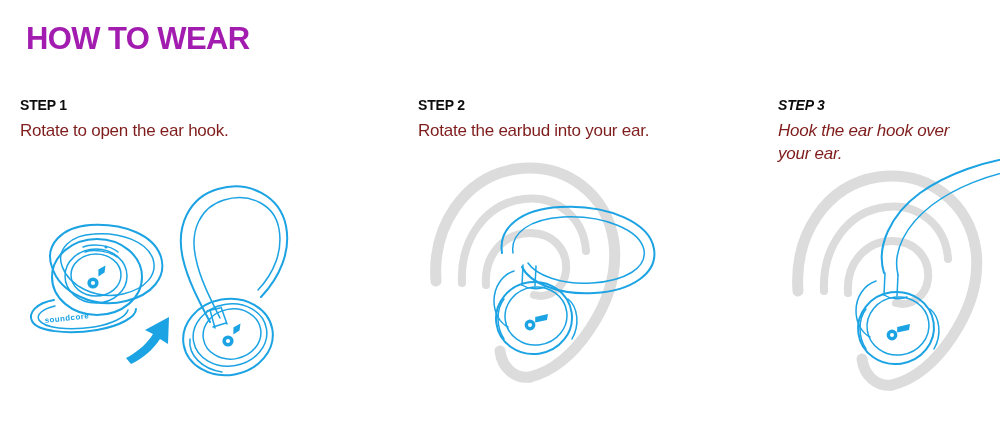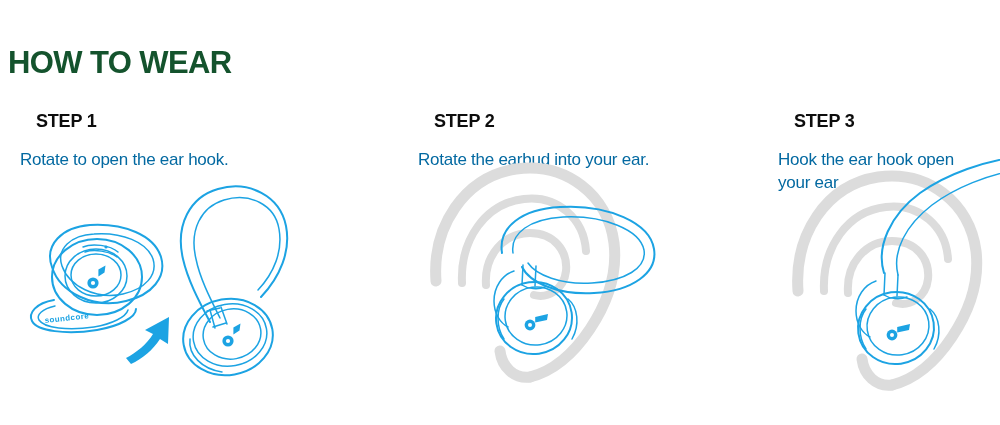--- a/index.html
+++ b/index.html
@@ -12,61 +12,60 @@
     background: #ffffff;
     font-family: "Liberation Sans", sans-serif;
     color: #111111;
     overflow: hidden;
     position: relative;
   }
 
   
   .page-title {
     position: absolute;
-    left: 8px;
+    left: 26px;
     top: 22px;
     font-size: 31px;
     font-weight: bold;
     letter-spacing: -0.6px;
     line-height: 34px;
-    color: #14532d;
+    color: #a21caf;
     white-space: nowrap;
-    margin-top: 24px;
   }
 
   
   .steps {
     position: absolute;
     left: 0;
     top: 95px;
     width: 1000px;
     height: 330px;
   }
   .step-col {
     position: absolute;
     top: 0;
     height: 330px;
   }
   .step-col.col-1 { left: 20px;  width: 370px; }
   .step-col.col-2 { left: 418px; width: 360px; }
-  .step-col.col-3 { left: 778px; width: 215px; }
+  .step-col.col-3 { left: 778px; width: 215px; font-style: italic; }
 
   .step-heading {
-    font-size: 18px;
+    font-size: 14px;
     font-weight: bold;
     color: #0d0d0d;
     letter-spacing: -0.2px;
     line-height: 21px;
-    margin: 16px;
+    margin: 0;
     white-space: nowrap;
   }
   .step-desc {
     font-size: 17px;
     font-weight: normal;
-    color: #0369a1;
+    color: #7f1d1d;
     letter-spacing: -0.25px;
     line-height: 23px;
     margin: 3px 0 0 0;
   }
   .step-col.col-1 .step-desc,
   .step-col.col-2 .step-desc { white-space: nowrap; }
   .step-col.col-3 .step-desc { width: 195px; }
 
   
   .illustration {
@@ -253,21 +252,21 @@
             <circle cx="112" cy="172" r="2" fill="#ffffff"></circle>
             <path d="M117.2 172 L117.2 164 L130 161 L129 167 L117.2 169.5 Z" class="fill-blue"></path>
           </g>
         </g>
       </svg>
     </div>
   </div>
 
   <div class="step-col col-3">
     <div class="step-heading">STEP 3</div>
-    <div class="step-desc">Hook the ear hook open your ear.</div>
+    <div class="step-desc">Hook the ear hook over your ear.</div>
 
     <div class="illustration">
       <svg width="250" height="250" viewBox="0 0 250 250" aria-hidden="true">
 
         <g>
           <path class="ear" d="M18 148
                    C 14 92, 46 42, 98 34
                    C 148 27, 190 60, 196 108
                    C 200 142, 188 170, 172 194
                    C 156 218, 136 236, 112 242"></path>

